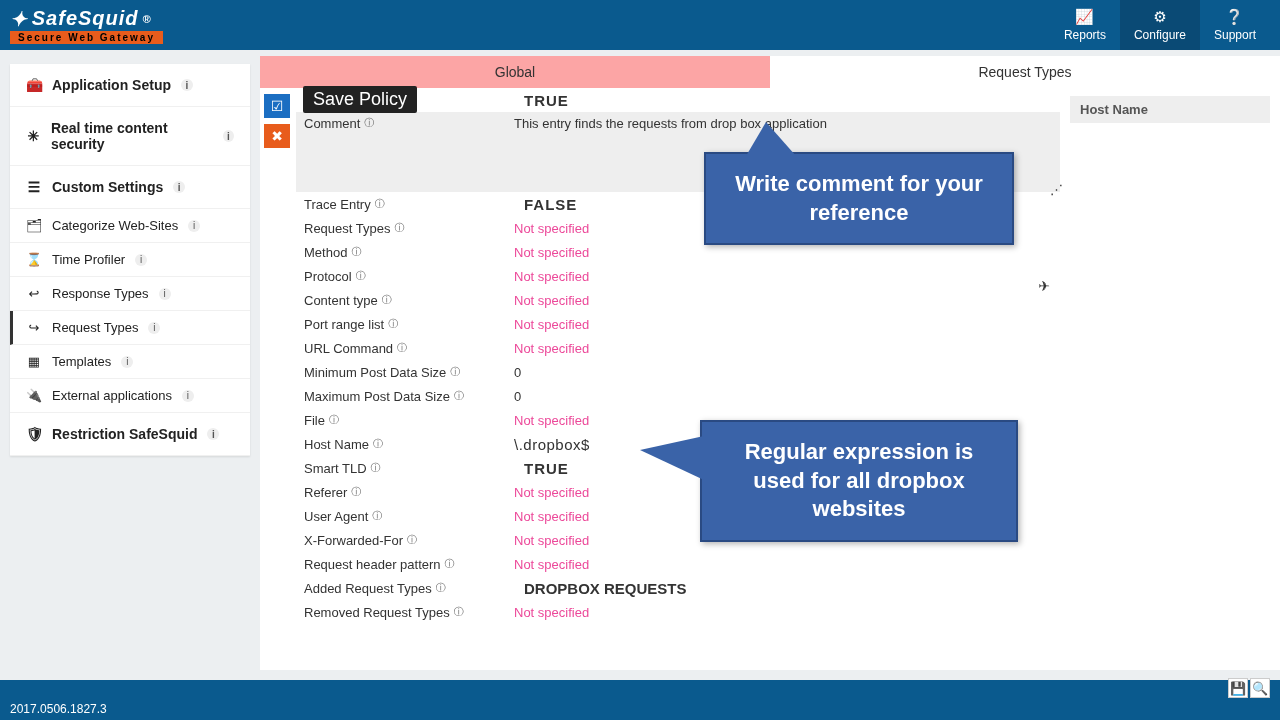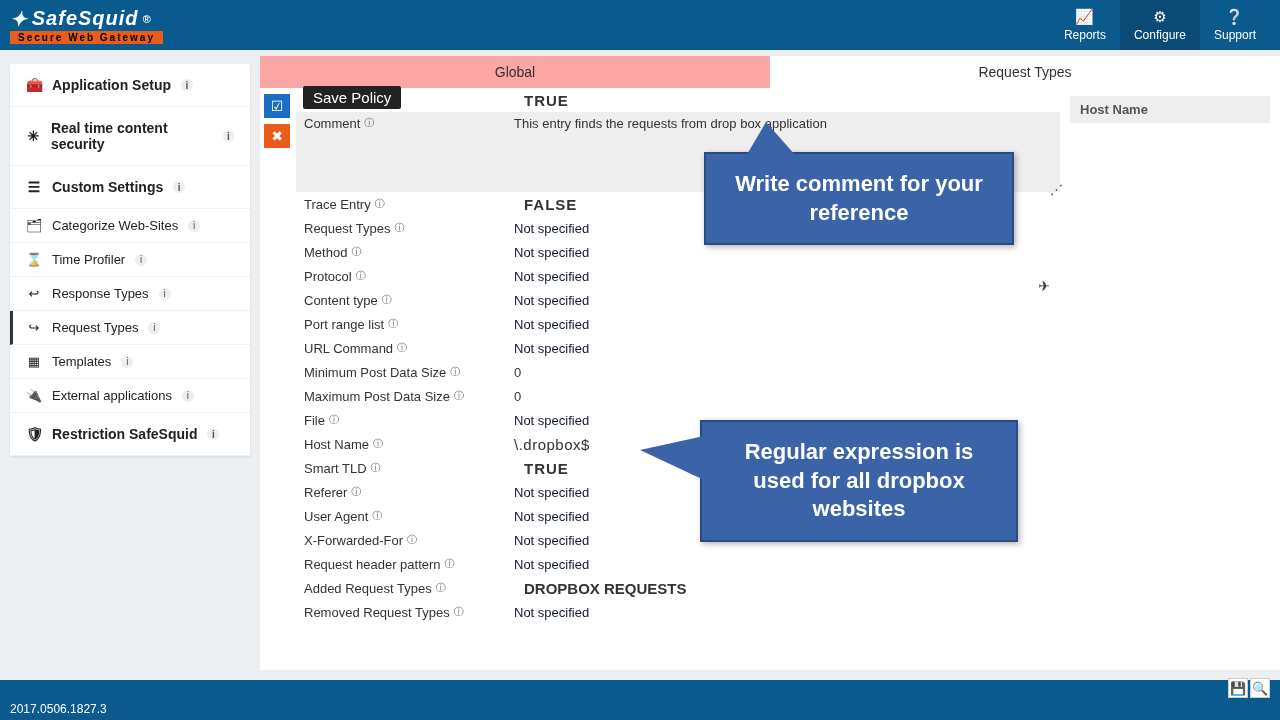--- a/index.html
+++ b/index.html
@@ -33,29 +33,29 @@
 .action-del { background: #e85c1c; }
 .form-cols { display: flex; flex: 1; }
 .labels-col { width: 210px; }
 .values-col { flex: 1; position: relative; }
 .row { height: 24px; display: flex; align-items: center; padding: 0 8px; font-size: 13px; }
 .row.tall { height: 80px; align-items: flex-start; padding-top: 4px; }
 .row.shade { background: #eeeeee; }
 .row .lbl { font-weight: 500; color: #333; }
 .row .info { font-size: 10px; color: #666; margin-left: 4px; }
 .val-true { font-weight: 600; font-size: 15px; letter-spacing: 1px; padding-left: 10px; }
-.val-ns { color: #0f172a; }
+.val-ns { color: #ec4899; }
 .val-txt { color: #333; }
 .val-input { font-size: 15px; font-weight: 500; letter-spacing: 0.5px; }
 .plane-icon { position: absolute; right: 10px; top: 190px; font-size: 14px; cursor: pointer; }
 .right-panel { width: 220px; padding: 8px 10px; }
 .rp-head { background: #eeeeee; padding: 6px 10px; font-weight: 600; color: #555; margin-bottom: 10px; }
 .rp-body { font-size: 12.5px; color: #333; line-height: 1.45; }
 .rp-body p { margin-bottom: 12px; }
-.tooltip-save { position: absolute; left: 303px; top: 86px; background: #222; color: #fff; font-size: 15px; padding: 3px 10px; border-radius: 2px; z-index: 20; }
+.tooltip-save { position: absolute; left: 303px; top: 86px; background: #222; color: #fff; font-size: 18px; padding: 3px 10px; border-radius: 2px; z-index: 20; }
 .callout { position: absolute; background: #3a63a8; color: #fff; font-size: 22px; font-weight: 600; text-align: center; padding: 16px 20px; border: 2px solid #2a4a82; box-shadow: 2px 2px 6px rgba(0,0,0,0.3); z-index: 15; line-height: 1.3; }
 .callout1 { left: 704px; top: 152px; width: 310px; }
 .callout1::before { content: ""; position: absolute; left: 40px; top: -32px; border-left: 20px solid transparent; border-right: 30px solid transparent; border-bottom: 34px solid #3a63a8; }
 .callout2 { left: 700px; top: 420px; width: 318px; }
 .callout2::before { content: ""; position: absolute; left: -62px; top: 14px; border-top: 14px solid transparent; border-bottom: 30px solid transparent; border-right: 64px solid #3a63a8; }
 .footer { position: absolute; bottom: 0; left: 0; right: 0; background: #0a5a8e; color: #fff; height: 40px; display: flex; align-items: flex-end; padding: 0 10px 4px 10px; font-size: 12.5px; }
 .footer-msg { flex: 1; }
 .footer-ver { font-size: 12px; }
 .footer-icons { position: absolute; right: 10px; bottom: 22px; display: flex; gap: 2px; }
 .footer-icon { width: 20px; height: 20px; background: #fff; color: #333; display: flex; align-items: center; justify-content: center; font-size: 13px; cursor: pointer; border: 1px solid #ccc; }

